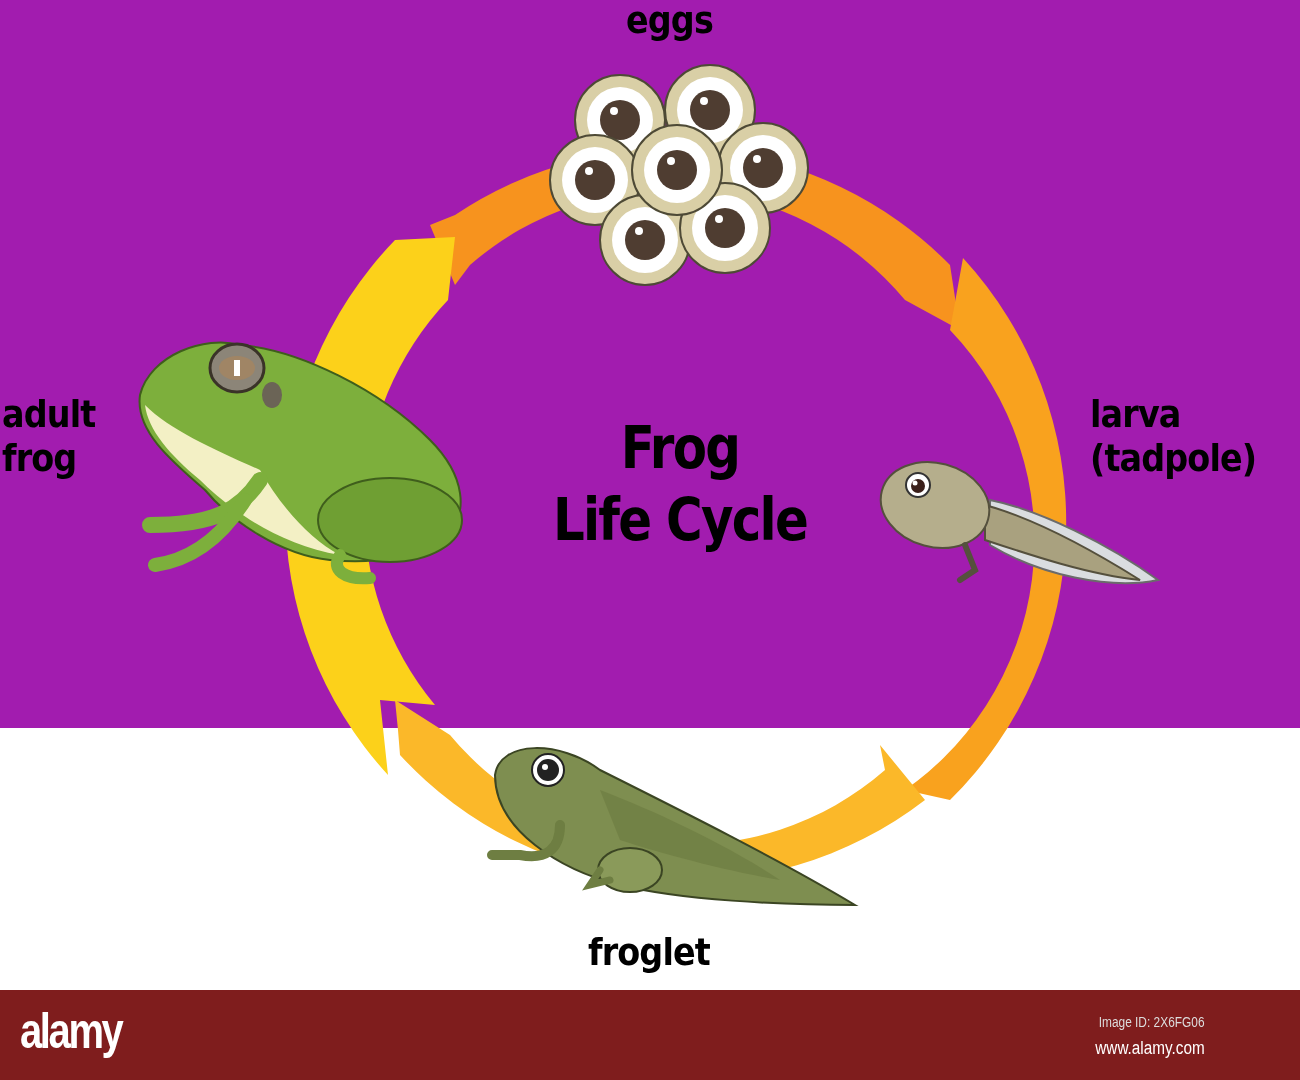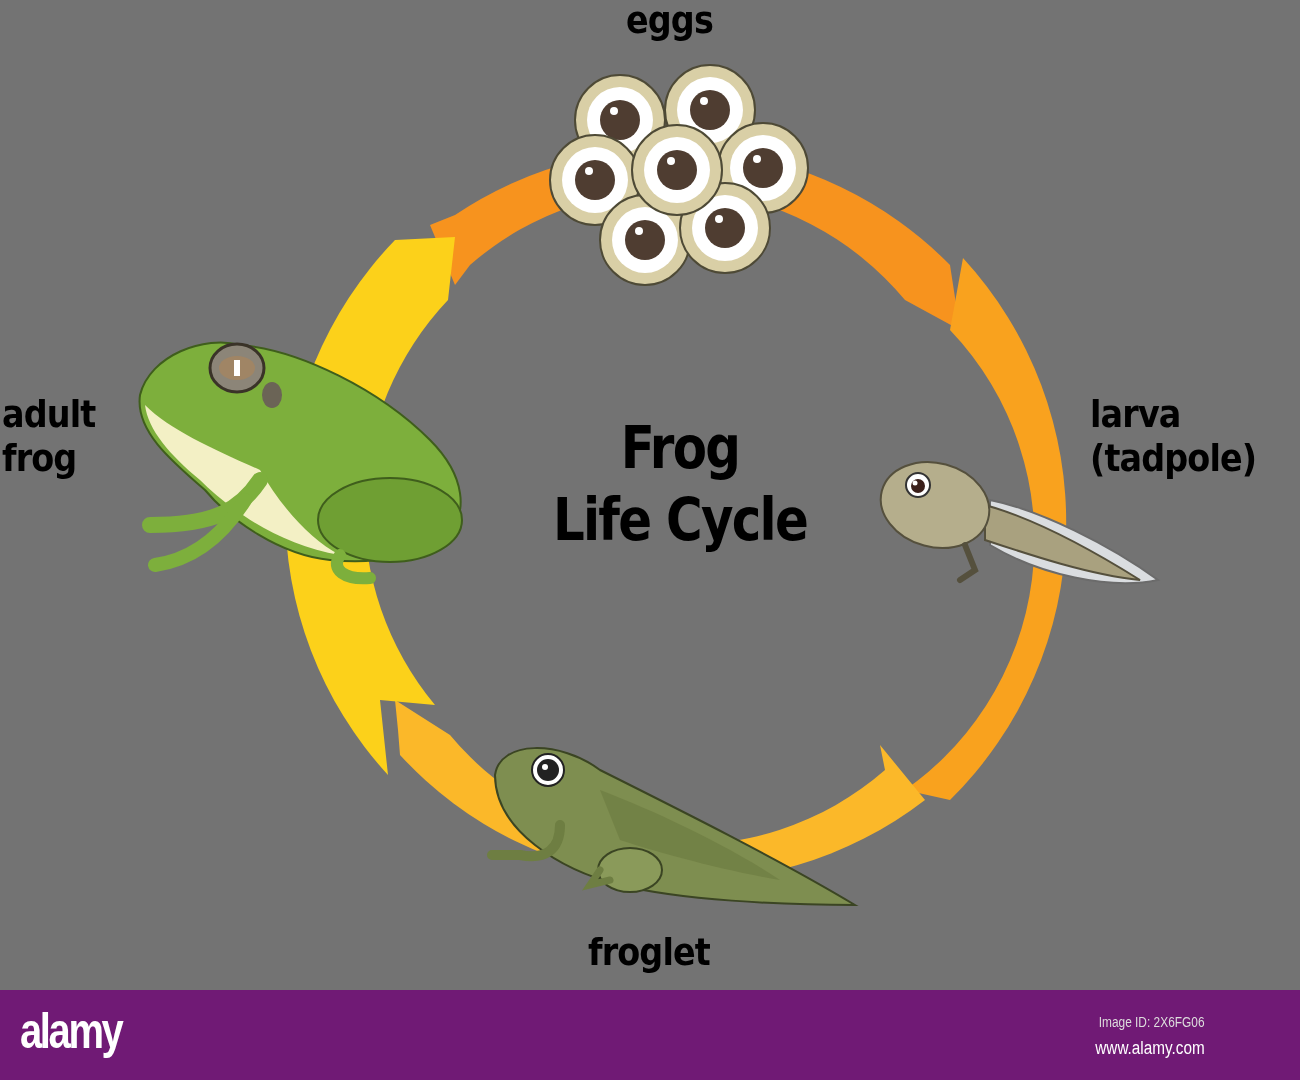--- a/index.html
+++ b/index.html
@@ -1,25 +1,25 @@
 <!DOCTYPE html>
 <html><head>
 <meta charset="utf-8">
 <style>
   html, body { margin:0; padding:0; }
   body { width:1300px; height:1080px; background:#ffffff; position:relative; overflow:hidden;
          font-family:"DejaVu Sans", sans-serif; }
-  .stage { position:absolute; left:0; top:0; width:1300px; height:990px; background:#737373; }
+  .stage { position:absolute; left:0; top:0; width:1300px; height:728px; background:#a21caf; }
   .label { position:absolute; font-family:"DejaVu Sans", sans-serif; font-weight:bold; color:#000;
            font-size:38px; line-height:44px; letter-spacing:-1px; transform:scaleX(0.88); transform-origin:left top; }
   .title { position:absolute; left:500px; top:412px; width:360px; text-align:center;
            font-family:"DejaVu Sans", sans-serif; font-weight:bold; color:#000; font-size:58px; line-height:72px;
            letter-spacing:-2px; }
   .title span { display:block; transform:scaleX(0.86); }
-  .footer { position:absolute; left:0; top:990px; width:1300px; height:90px; background:#701a75; }
+  .footer { position:absolute; left:0; top:990px; width:1300px; height:90px; background:#7f1d1d; }
   .footer .logo { position:absolute; left:20px; top:12px; color:#fff; font-family:"Liberation Sans", sans-serif;
                   font-weight:bold; font-size:50px; letter-spacing:-3px; transform:scaleX(0.8); transform-origin:left top; }
   .footer .imgid { position:absolute; right:95px; top:24px; color:#ddd; font-family:"Liberation Sans", sans-serif;
                    font-size:14px; transform:scaleX(0.85); transform-origin:right top; }
   .footer .site { position:absolute; right:95px; top:48px; color:#fff; font-family:"Liberation Sans", sans-serif;
                   font-size:18px; transform:scaleX(0.85); transform-origin:right top; }
   svg.art { position:absolute; left:0; top:0; }
 </style>
 </head>
 <body>

